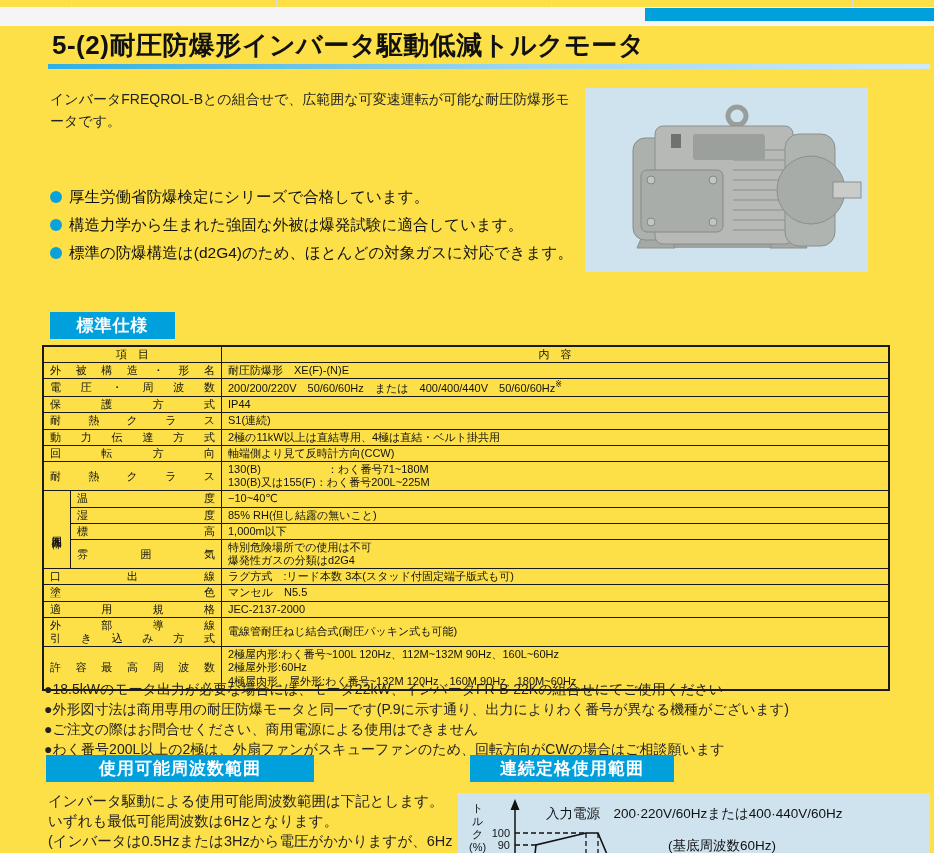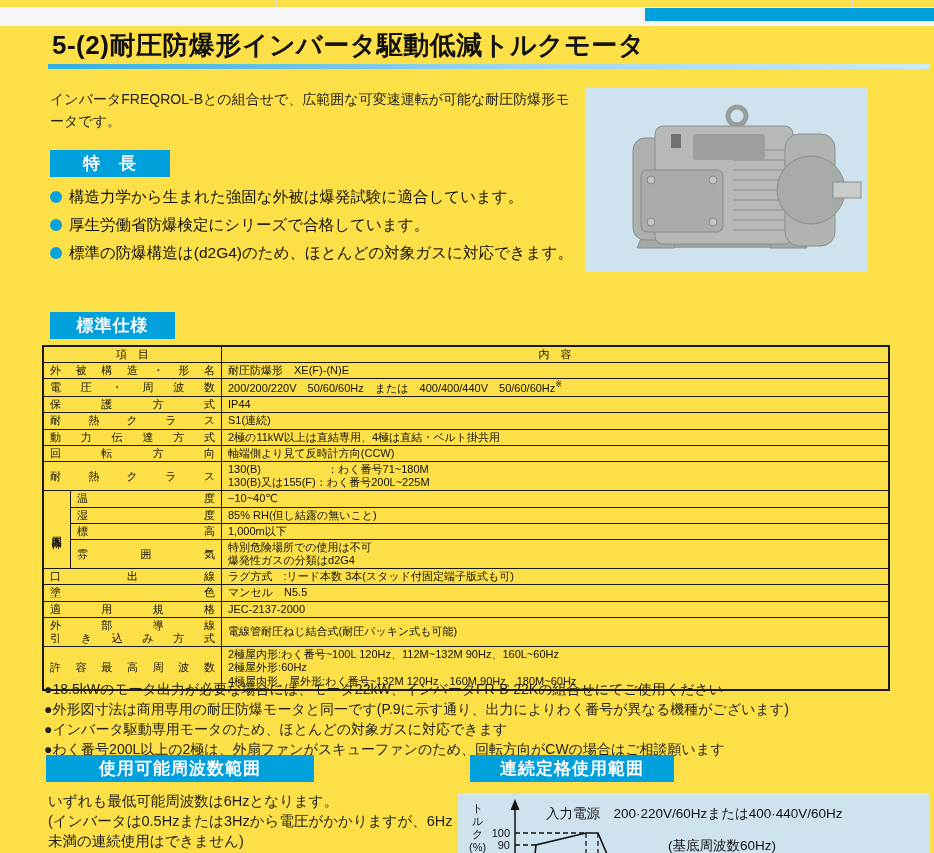--- a/index.html
+++ b/index.html
@@ -78,29 +78,28 @@
       <circle cx="226" cy="102" r="34" fill="#a8aca8" stroke="#8b8f8b"></circle>
       <rect x="248" y="94" width="28" height="16" fill="#c9ccc9" stroke="#8b8f8b"></rect>
       <rect x="56" y="82" width="82" height="62" rx="6" fill="#a9ada9" stroke="#868a86"></rect>
       <circle cx="66" cy="92" r="4" fill="#c2c5c2" stroke="#868a86"></circle>
       <circle cx="128" cy="92" r="4" fill="#c2c5c2" stroke="#868a86"></circle>
       <circle cx="66" cy="134" r="4" fill="#c2c5c2" stroke="#868a86"></circle>
       <circle cx="128" cy="134" r="4" fill="#c2c5c2" stroke="#868a86"></circle>
     </svg>
   </div>
 
-  <div id="feat-head" class="sec-head">特　長</div>
   <div class="features">
     <div class="feat-item">
       <span class="bullet"></span>
-      <span>構造力学から生まれた強固な外被は爆発試験に適合しています。</span>
+      <span>厚生労働省防爆検定にシリーズで合格しています。</span>
     </div>
     <div class="feat-item">
       <span class="bullet"></span>
-      <span>厚生労働省防爆検定にシリーズで合格しています。</span>
+      <span>構造力学から生まれた強固な外被は爆発試験に適合しています。</span>
     </div>
     <div class="feat-item">
       <span class="bullet"></span>
       <span>標準の防爆構造は(d2G4)のため、ほとんどの対象ガスに対応できます。</span>
     </div>
   </div>
 
   <div id="spec-head" class="sec-head">標準仕様</div>
   <table class="spec">
     <colgroup>
@@ -190,26 +189,27 @@
         <div>2極屋外形:60Hz</div>
         <div>4極屋内形、屋外形:わく番号~132M 120Hz、160M 90Hz、180M~60Hz</div>
       </td>
     </tr>
   </tbody>
     </table>
 
   <div class="notes">
     <div>●18.5kWのモータ出力が必要な場合には、モータ22kW、インバータFR-B-22Kの組合せにてご使用ください</div>
     <div>●外形図寸法は商用専用の耐圧防爆モータと同一です(P.9に示す通り、出力によりわく番号が異なる機種がございます)</div>
-    <div>●インバータ駆動専用モータのため、ほとんどの対象ガスに対応できます</div>
+    <div>●ご注文の際はお問合せください、商用電源による使用はできません</div>
     <div>●わく番号200L以上の2極は、外扇ファンがスキューファンのため、回転方向がCWの場合はご相談願います</div>
   </div>
 
   <div id="freq-head" class="sec-head">使用可能周波数範囲</div>
   <div class="freq-text">
+    <div>インバータ駆動による使用可能周波数範囲は下記とします。</div>
     <div>いずれも最低可能周波数は6Hzとなります。</div>
     <div>(インバータは0.5Hzまたは3Hzから電圧がかかりますが、6Hz</div>
     <div>未満の連続使用はできません)</div>
   </div>
 
   <div id="rating-head" class="sec-head">連続定格使用範囲</div>
   <div class="chart-panel">
     <svg width="472" height="150" viewBox="0 0 472 150">
       <g font-size="11" fill="#111" font-family="Liberation Sans, DejaVu Sans, sans-serif">
         <text x="14" y="19">ト</text>

